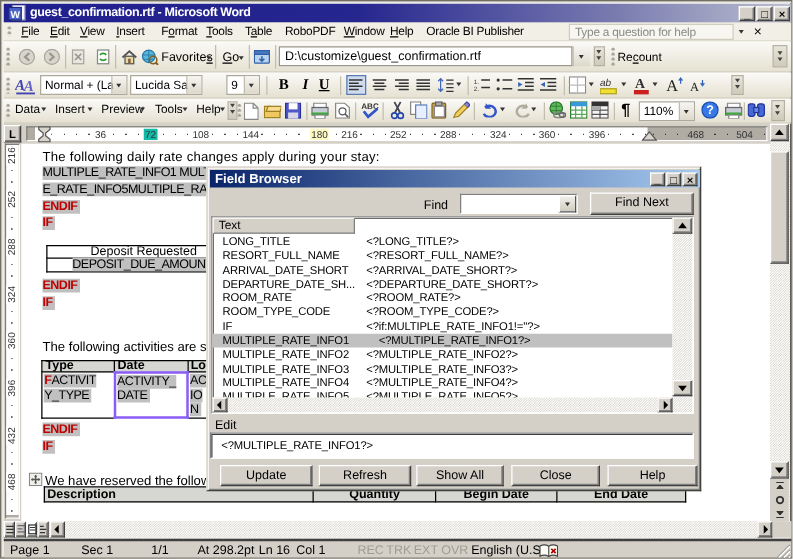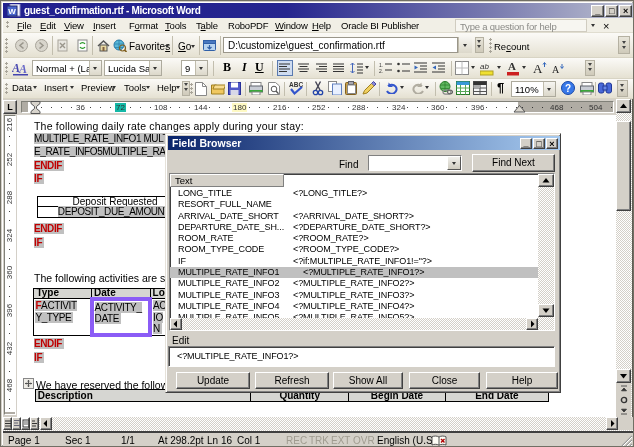--- a/index.html
+++ b/index.html
@@ -366,21 +366,21 @@
   <div id="hruler">
     <div class="btn" style="left:0px;top:1px;width:14px;height:14px;font-size:9px;line-height:13px;font-weight:bold">L</div>
     <div style="position:absolute;left:18px;top:2px;width:593px;height:12px;background:#b0aca4;border:1px solid;border-color:#808078 #fff #fff #808078"></div>
     <div style="position:absolute;left:25px;top:3px;width:490px;height:10px;background:#fff"></div>
     <div style="position:absolute;left:38px;top:8px;width:477px;height:1px;background-image:repeating-linear-gradient(to right,#444 0 1px,transparent 1px 9.89px)"></div>
     <div style="position:absolute;left:519px;top:8px;width:90px;height:1px;background-image:repeating-linear-gradient(to right,#333 0 1px,transparent 1px 9.89px)"></div>
     <span class="rlabel" style="left:72px;top:4px;background:#fff;padding:0 1px">36</span>
     <span class="rlabel" style="left:112px;top:4px;background:#14b8a6;padding:0 1px">72</span>
     <span class="rlabel" style="left:150px;top:4px;background:#fff;padding:0 1px">108</span>
     <span class="rlabel" style="left:190px;top:4px;background:#fff;padding:0 1px">144</span>
-    <span class="rlabel" style="left:229px;top:4px;background:#fef9c3;padding:0 1px">180</span>
+    <span class="rlabel" style="left:245px;top:4px;background:#fef9c3;padding:0 1px">180</span>
     <span class="rlabel" style="left:269px;top:4px;background:#fff;padding:0 1px">216</span>
     <span class="rlabel" style="left:308px;top:4px;background:#fff;padding:0 1px">252</span>
     <span class="rlabel" style="left:348px;top:4px;background:#fff;padding:0 1px">288</span>
     <span class="rlabel" style="left:388px;top:4px;background:#fff;padding:0 1px">324</span>
     <span class="rlabel" style="left:427px;top:4px;background:#fff;padding:0 1px">360</span>
     <span class="rlabel" style="left:467px;top:4px;background:#fff;padding:0 1px">396</span>
     <span class="rlabel" style="left:546px;top:4px;background:#b0aca4;padding:0 1px">468</span>
     <span class="rlabel" style="left:585px;top:4px;background:#b0aca4;padding:0 1px">504</span>
     <svg class="icx" style="left:27px;top:2px" width="12" height="13">
         <path d="M1 0.5 h9 v2 l-3.5 3 v2 l3.5 3 v2 h-9 v-2 l3.5 -3 v-2 l-3.5 -3 z" fill="#d8d4cc" stroke="#555"></path>
@@ -427,21 +427,21 @@
     <div class="line" style="left:17px;top:157px;font-size:10.5px">The following activities are sched</div>
     <table style="position:absolute;left:16.4px;top:172.5px">
       <tbody>
           <tr style="background:#d6d6d2">
         <td style="border:1px solid #000;width:57.7px;height:6px;line-height:8px;padding:0 0 0 2px;font-weight:bold;font-size:10px">Type</td>
         <td style="border:1px solid #000;width:58.5px;line-height:8px;padding:0 0 0 2px;font-weight:bold;font-size:10px">Date</td>
         <td style="border:1px solid #000;width:100px;line-height:8px;padding:0 0 0 2px;font-weight:bold;font-size:10px">Loc</td>
       </tr>
       <tr>
         <td style="border:1px solid #000;height:36px;vertical-align:top;padding:1px 0 0 1px;line-height:11.6px"><span class="hl caps"><span class="red">F</span>ACTIVIT<br>Y_TYPE</span></td>
-        <td style="border:4px solid #8b5cf6;vertical-align:top;padding:1px 0 0 1px;line-height:11.6px"><span class="hl caps">ACTIVITY_<br>DATE</span></td>
+        <td style="border:2px solid #8b5cf6;vertical-align:top;padding:1px 0 0 1px;line-height:11.6px"><span class="hl caps">ACTIVITY_<br>DATE</span></td>
         <td style="border:1px solid #000;vertical-align:top;padding:1px 0 0 1px;line-height:11.6px"><span class="hl caps">ACT<br>IO<br>N</span></td>
       </tr>
     </tbody>
       </table>
     <div class="line" style="left:17px;top:223px"><span class="hl caps red">ENDIF</span></div>
     <div class="line" style="left:17px;top:236.5px"><span class="hl caps red">IF</span></div>
     <svg class="icx" style="left:5.6px;top:263.4px" width="11" height="11">
         <rect x="0.5" y="0.5" width="10" height="10" fill="#f0eee8" stroke="#888"></rect>
         <path d="M5.5 2 v7 M2 5.5 h7" stroke="#555" stroke-width="1.2"></path>
         <path d="M5.5 2 l-1.2 1.5 h2.4 z M5.5 9 l-1.2 -1.5 h2.4 z M2 5.5 l1.5 -1.2 v2.4 z M9 5.5 l-1.5 -1.2 v2.4 z" fill="#555"></path>
@@ -540,20 +540,21 @@
 
     <div class="sunken" style="left:3px;top:39px;width:386px;height:158px;overflow:hidden;background:#fff">
       <div class="btn" style="position:absolute;left:0px;top:0px;width:114px;height:13px;text-align:left;padding-left:4px;font-size:9.5px;line-height:12px;border-color:#fff #808080 #808080 #fff;box-shadow:none">Text</div>
       <div id="rows" style="position:absolute;left:0;top:14px;width:368px;font-size:9px;letter-spacing:-0.1px">
           <div style="height:11.3px;overflow:hidden;position:relative">
    <span style="position:absolute;left:8px;top:0">LONG_TITLE</span>
    <span style="position:absolute;left:123px;top:0">&lt;?LONG_TITLE?&gt;</span>
           </div>
           <div style="height:11.3px;overflow:hidden;position:relative">
    <span style="position:absolute;left:8px;top:0">RESORT_FULL_NAME</span>
+   <span style="position:absolute;left:123px;top:0">&lt;?RESORT_FULL_NAME?&gt;</span>
           </div>
           <div style="height:11.3px;overflow:hidden;position:relative">
    <span style="position:absolute;left:8px;top:0">ARRIVAL_DATE_SHORT</span>
    <span style="position:absolute;left:123px;top:0">&lt;?ARRIVAL_DATE_SHORT?&gt;</span>
           </div>
           <div style="height:11.3px;overflow:hidden;position:relative">
    <span style="position:absolute;left:8px;top:0">DEPARTURE_DATE_SH...</span>
    <span style="position:absolute;left:123px;top:0">&lt;?DEPARTURE_DATE_SHORT?&gt;</span>
           </div>
           <div style="height:11.3px;overflow:hidden;position:relative">

